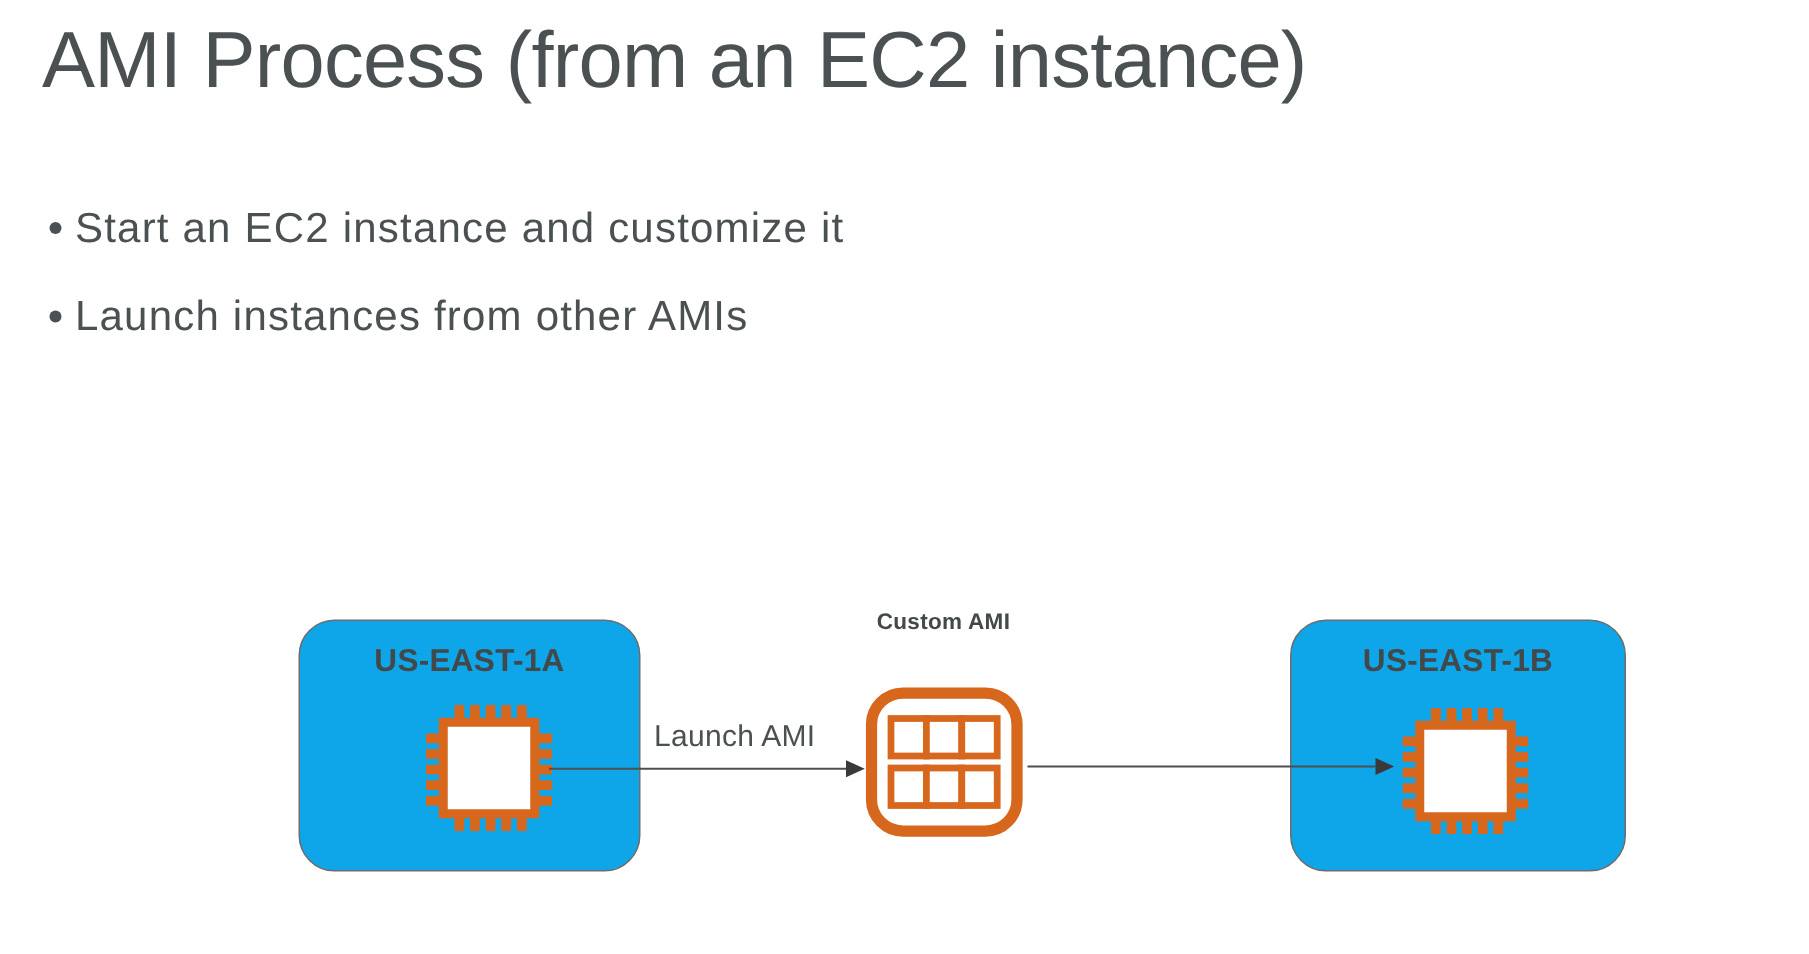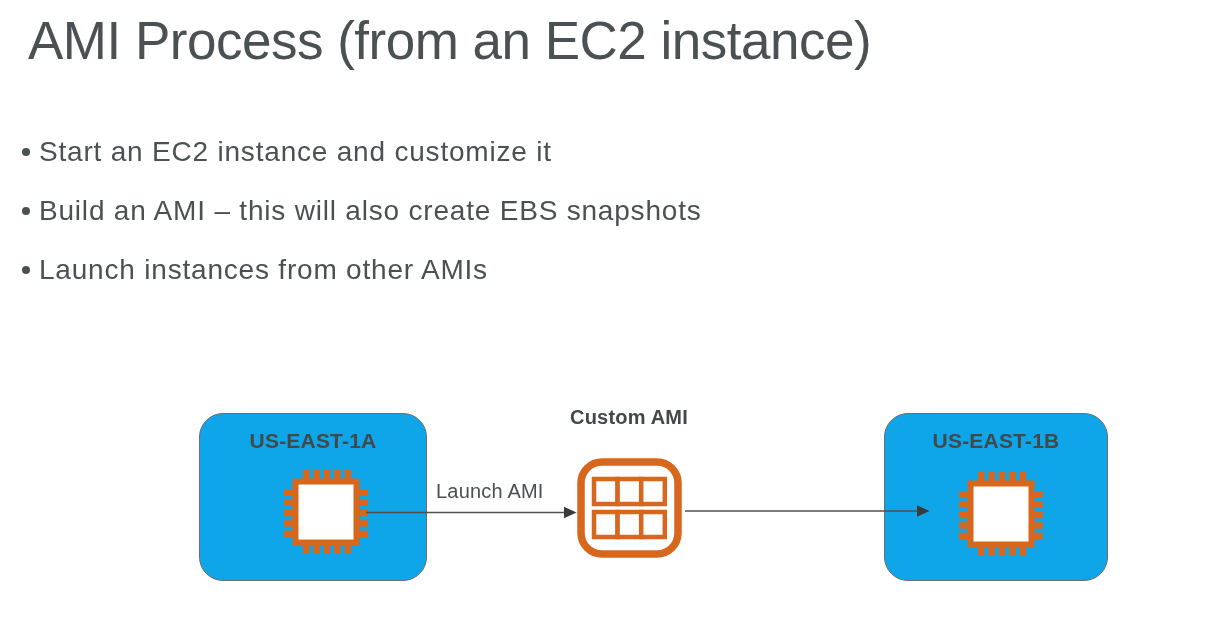--- a/index.html
+++ b/index.html
@@ -23,21 +23,21 @@
     top: 10px;
     margin: 0;
     font-size: 53px;
     font-weight: 300;
     letter-spacing: -0.5px;
     color: #4b5152;
     white-space: nowrap;
   }
   .bullet-list {
     position: absolute;
-    left: 22px;
+    left: 33px;
     top: 122px;
     margin: 0;
     padding: 0;
     list-style: none;
     text-align: right;
   }
   .bullet-item {
     height: 59.3px;
     display: flex;
     align-items: center;
@@ -64,21 +64,21 @@
   }
   .az-box {
     position: absolute;
     top: 413px;
     height: 166px;
     border: 1.6px solid #6d6d6d;
     border-radius: 24px;
     background: #0ea5e9;
   }
   .az-box.left  { left: 199px; width: 226px; }
-  .az-box.right { left: 884px; width: 222px; }
+  .az-box.right { left: 860px; width: 222px; }
   .az-label {
     margin-top: 15px;
     text-align: center;
     font-size: 21px;
     font-weight: 700;
     letter-spacing: 0.2px;
     color: #434849;
   }
   .chip-icon {
     position: absolute;
@@ -86,21 +86,21 @@
     height: 84px;
   }
   .az-box.left  .chip-icon { left: 84px; top: 56px; }
   .az-box.right .chip-icon { left: 74px; top: 58px; }
   .custom-ami-label {
     position: absolute;
     left: 545px;
     top: 406px;
     width: 168px;
     text-align: center;
-    font-size: 20px;
+    font-size: 15px;
     font-weight: 700;
     letter-spacing: 0.2px;
     color: #434849;
     white-space: nowrap;
   }
   .ami-icon {
     position: absolute;
     left: 577px;
     top: 458px;
     width: 105px;
@@ -130,24 +130,20 @@
 <body>
 
 <div class="slide">
 
   <h1 class="slide-title">AMI Process (from an EC2 instance)</h1>
 
   <ul class="bullet-list">
     <li class="bullet-item">
       <span class="bullet-dot"></span>
       <span>Start an EC2 instance and customize it</span>
-    </li>
-    <li class="bullet-item">
-      <span class="bullet-dot"></span>
-      <span>Build an AMI – this will also create EBS snapshots</span>
     </li>
     <li class="bullet-item">
       <span class="bullet-dot"></span>
       <span>Launch instances from other AMIs</span>
     </li>
   </ul>
 
   <div class="diagram">
 
     <div class="az-box left">

